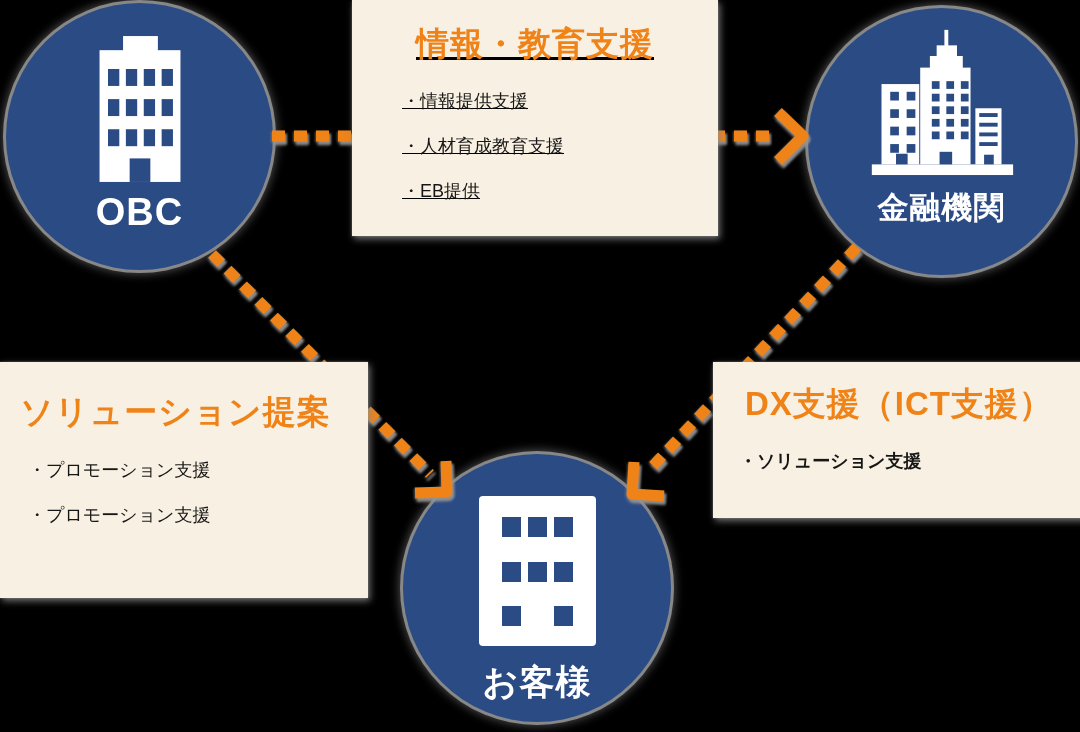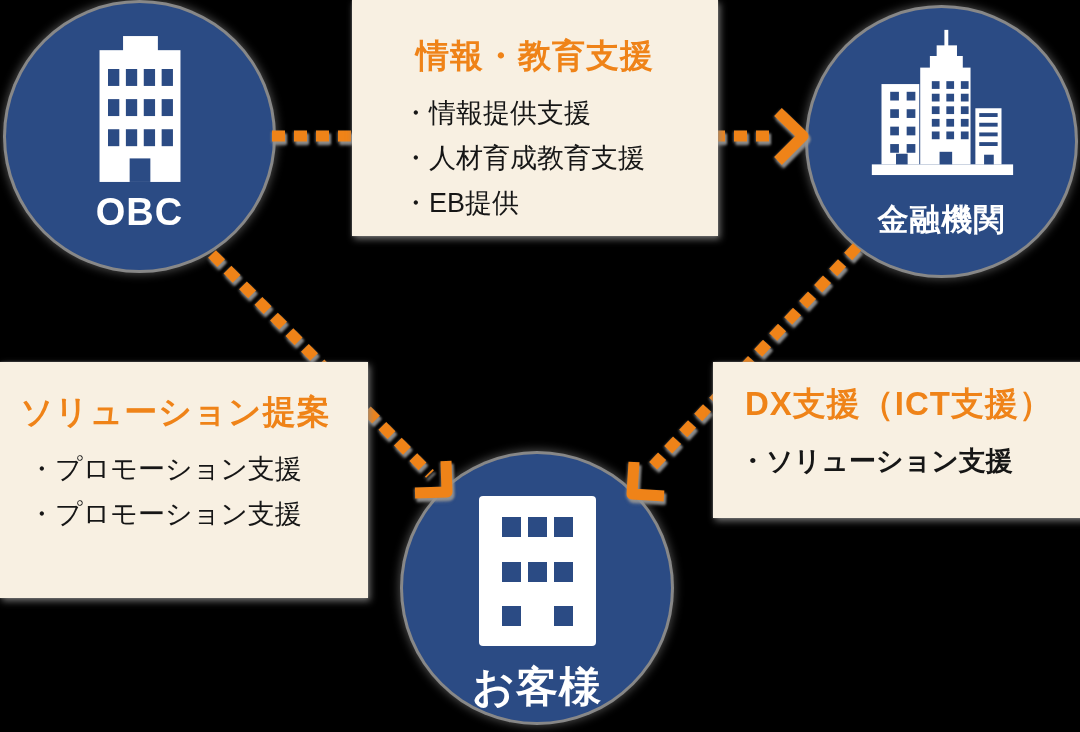--- a/index.html
+++ b/index.html
@@ -11,40 +11,40 @@
   body{font-family:"Liberation Sans","DejaVu Sans",sans-serif;}
   .canvas{position:relative;width:1080px;height:732px;background:var(--background);overflow:hidden;}
 
   
   .node{position:absolute;border-radius:50%;background:var(--circle-blue);
         display:flex;flex-direction:column;align-items:center;z-index:1;
         box-shadow:0 0 0 3px rgba(150,150,150,.85), 0 0 10px 4px rgba(128,128,128,.6);}
   .node-label{color:var(--label-white);font-weight:bold;letter-spacing:1px;}
   #node-obc{left:6px;top:3px;width:267px;height:267px;padding-top:33px;}
   #node-obc .node-label{font-size:38px;margin-top:9px;}
-  #node-financial{left:808px;top:8px;width:267px;height:267px;padding-top:18px;gap:12px;}
+  #node-financial{left:808px;top:8px;width:267px;height:267px;padding-top:18px;}
   #node-financial .node-label{font-size:31px;margin-top:11px;}
   #node-customer{left:403px;top:454px;width:268px;height:268px;padding-top:42px;}
-  #node-customer .node-label{font-size:42px;margin-top:13px;}
+  #node-customer .node-label{font-size:35px;margin-top:13px;}
   .b-white{fill:#fff;}
   .b-win{fill:var(--circle-blue);}
 
   
   #arrows{position:absolute;left:0;top:0;z-index:2;
     filter:drop-shadow(2px 3px 1px rgba(148,148,148,.9)) drop-shadow(-1px 1px 1px rgba(148,148,148,.55));}
   .dash{stroke:var(--accent-orange);stroke-width:11;fill:none;stroke-dasharray:13 9;}
   .head{stroke:var(--accent-orange);stroke-width:11;fill:none;stroke-linejoin:round;}
 
   
   .box{position:absolute;background:var(--box-bg);z-index:3;
        box-shadow:2px 3px 7px rgba(140,140,140,.8), 0 0 2px rgba(150,150,150,.6);}
   .box-title{color:var(--accent-orange);font-weight:bold;font-size:33px;letter-spacing:1px;}
   .box ul{list-style:none;}
-  .box li{color:var(--text-dark);font-size:27px;line-height:45px;white-space:nowrap;}
-  #box-info{left:352px;top:0;width:366px;height:236px;padding-top:34px;}
+  .box li{color:var(--text-dark);font-size:18px;line-height:45px;white-space:nowrap;}
+  #box-info{left:352px;top:0;width:366px;height:236px;padding-top:22px;text-decoration:underline;}
   #box-info .box-title{text-align:center;}
   #box-info ul{margin:12px 0 0 50px;}
   #box-solution{left:0;top:362px;width:368px;height:236px;padding:28px 0 0 20px;font-family:Liberation Mono, monospace;}
   #box-solution ul{margin:14px 0 0 8px;}
   #box-dx{left:713px;top:362px;width:424px;height:156px;padding:20px 0 0 32px;}
   #box-dx ul{margin:12px 3px 0 -6px;font-weight:bold;}
 </style>
 </head>
 <body>
 

